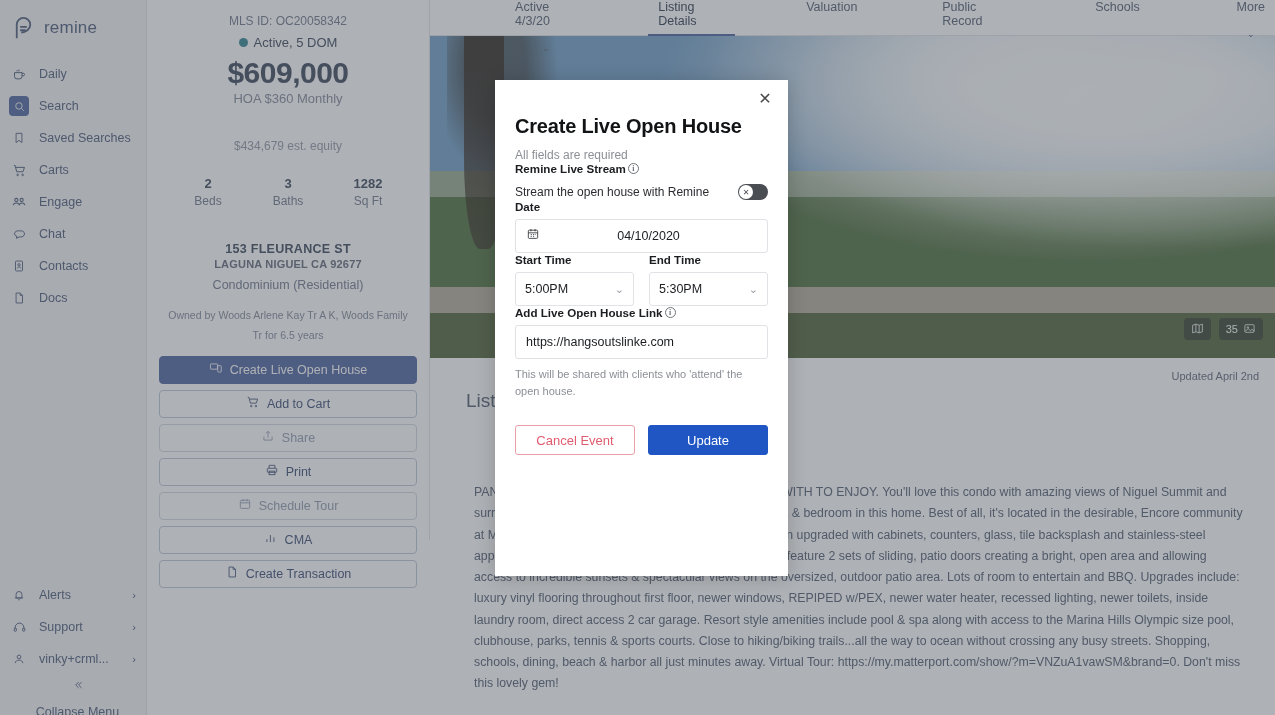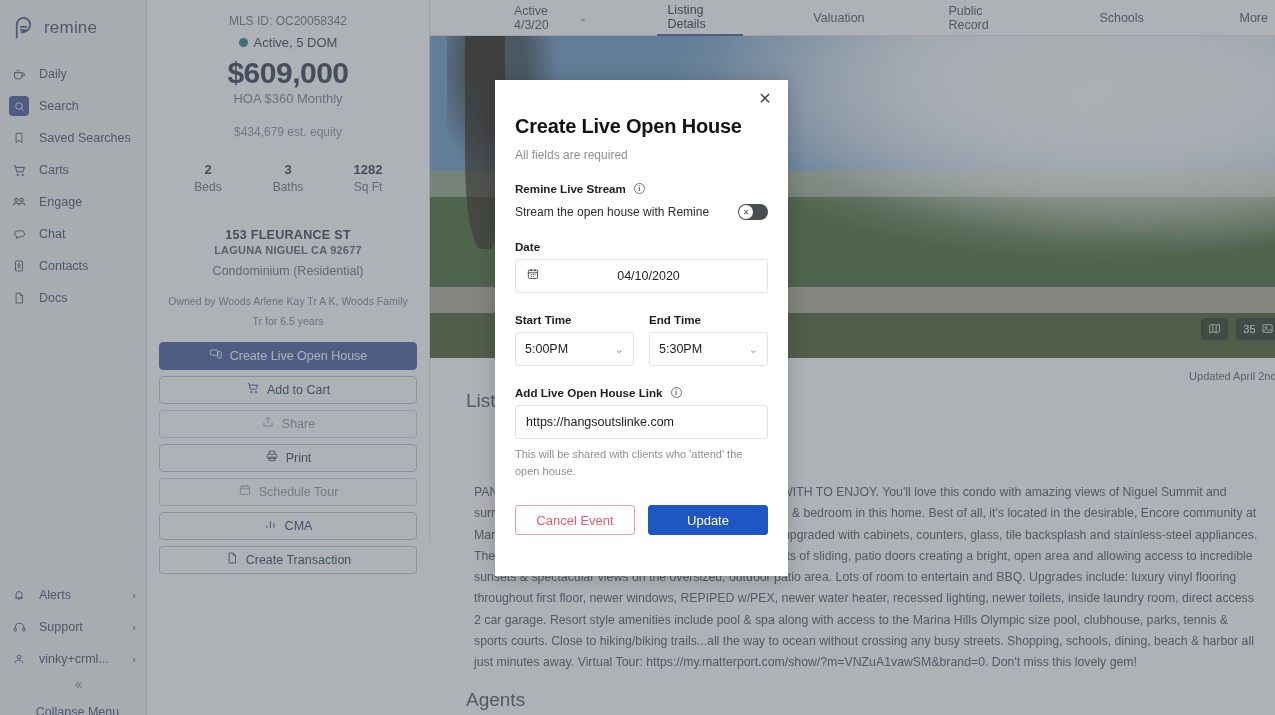--- a/index.html
+++ b/index.html
@@ -64,21 +64,21 @@
   }
   .prop-photo::after{
     content:""; position:absolute; left:46%; top:2%; width:5px; height:58%;
     background:#5a4a3a; border-radius:2px;
   }
   .mls { font-size: 12px; color: #7b8496; margin-top: 9px; }
   .status { display: flex; align-items: center; gap: 6px; margin-top: 7px; font-size: 13px; color: #4a5568; }
   .dot { width: 9px; height: 9px; border-radius: 50%; background: #3f8e9b; }
   .price { font-size: 30px; font-weight: 700; color: #4a5568; margin-top: 6px; letter-spacing: -.5px; }
   .hoa { font-size: 13px; color: #8b93a3; margin-top: 1px; }
-  .equity { font-size: 12px; color: #9aa1ae; margin-top: 19px; }
+  .equity { font-size: 12px; color: #9aa1ae; margin-top: 33px; }
   .divider { width: 240px; height: 1px; background: #e6e8ec; margin: 12px 0 0; }
 
   .stats { display: flex; width: 240px; margin-top: 11px; }
   .stat { flex: 1 1 0; text-align: center; }
   .stat-val { font-size: 13px; font-weight: 700; color: #4a5568; }
   .stat-lbl { font-size: 12px; color: #7b8496; margin-top: 3px; }
 
   .addr { font-size: 12.5px; font-weight: 700; color: #4a5568; margin-top: 22px; letter-spacing: .3px; }
   .addr2 { font-size: 11px; font-weight: 700; color: #6d7585; margin-top: 2px; letter-spacing: .2px; }
   .ptype { font-size: 12.5px; color: #7b8496; margin-top: 8px; }
@@ -98,22 +98,23 @@
   .btn.dim svg { stroke: #9aa4b8; }
 
   
   .main { flex: 1 1 auto; height: 715px; position: relative; background:#ffffff; }
   .topnav {
     height: 36px; background: #ffffff; display: flex; align-items: center;
     border-bottom: 1px solid #e3e5e9; position: relative; z-index: 2;
   }
   .tab {
     font-size: 12.5px; color: #5f6a7d; cursor: pointer;
-    height: 36px; display: flex; align-items: center; gap: 7px;
+    height: 36px; display: flex; align-items: center; gap: 15px;
     padding: 0 10px;
+    flex-direction: column;
   }
   .tab.active { color: #3d4a5c; border-bottom: 2px solid #5b6ea8; }
   .tab .caret { font-size: 9px; }
   .tab-gap-1 { width: 88px; } .tab-gap-2 { width: 72px; }
   .tab-gap-3 { width: 72px; } .tab-gap-4 { width: 76px; }
   .tab-gap-5 { width: 78px; } .tab-gap-6 { width: 90px; }
 
   .hero {
     height: 322px; position: relative; overflow: hidden;
     background:
@@ -166,22 +167,22 @@
     padding: 0 20px;
   }
   .modal-close {
     position: absolute; right: 14px; top: 10px; width: 18px; height: 18px;
     color: #4a4a4a; font-size: 16px; line-height: 18px; text-align: center;
     cursor: pointer; font-weight: 300;
   }
   .modal-title { font-size: 20px; font-weight: 700; color: #111315; padding-top: 35px; letter-spacing: -.2px; }
   .modal-sub { font-size: 12px; color: #8b8f96; margin-top: 10px; }
   .field-label {
-    font-size: 11.6px; font-weight: 700; color: #1b1d20; margin-top: 20px;
-    display: flex; align-items: center; gap: 8px;
+    font-size: 11.6px; font-weight: 700; color: #1b1d20; 
+    display: flex; align-items: center; gap: 2px;
   }
   .info-i {
     display: inline-block; width: 11px; height: 11px; border: 1px solid #70747c;
     border-radius: 50%; font-size: 8px; line-height: 9px; text-align: center;
     color: #70747c; font-weight: 700; font-family: "Liberation Serif", serif;
   }
   .toggle-row { display: flex; align-items: center; justify-content: space-between; margin-top: 9px; }
   .toggle-text { font-size: 12px; color: #2b2d31; }
   .toggle {
     width: 30px; height: 16px; border-radius: 9px; background: #4a4d52;

